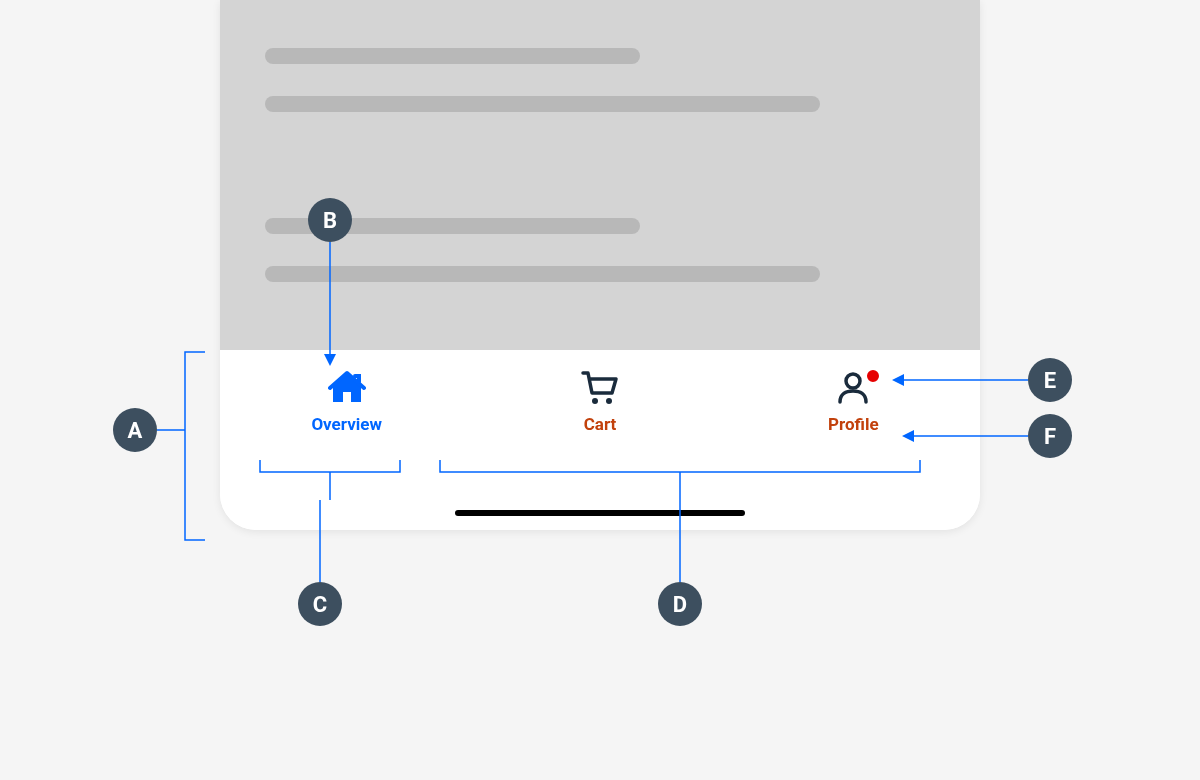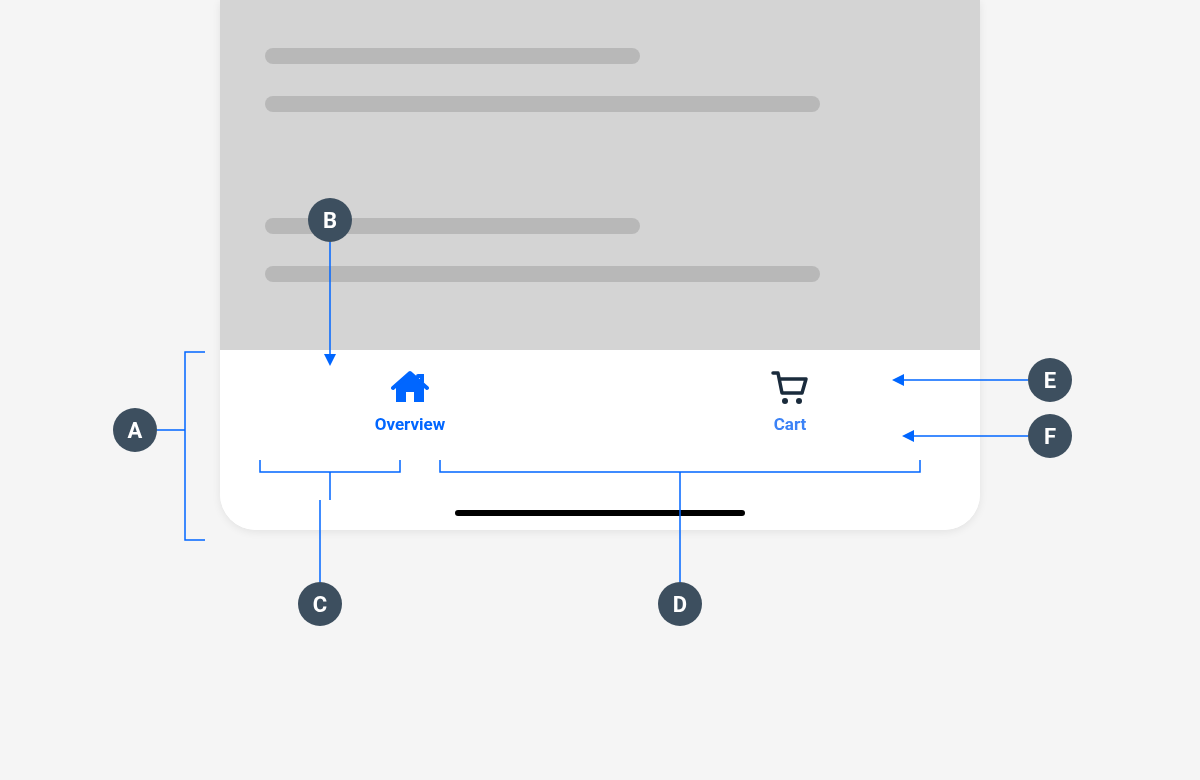--- a/index.html
+++ b/index.html
@@ -65,21 +65,21 @@
       width: 40px;
       height: 40px;
       display: flex;
       align-items: center;
       justify-content: center;
     }
     .tab-label {
       margin-top: 6px;
       font-size: 17px;
       font-weight: 700;
-      color: #3b82f6;
+      color: #c2410c;
     }
     .tab.active .tab-label { color: #0066ff; }
     .badge {
       position: absolute;
       top: 0px;
       right: 42px;
       width: 16px;
       height: 16px;
       background: #e60000;
       border-radius: 50%;
@@ -153,20 +153,30 @@
         <svg width="40" height="38" viewBox="0 0 40 38">
           <path d="M3 4 L8 4 L12 24 L32 24 L36 10 L10 10" stroke="#1a2b3c" stroke-width="3.5" fill="none" stroke-linecap="round" stroke-linejoin="round"></path>
           <circle cx="15" cy="32" r="3" fill="#1a2b3c"></circle>
           <circle cx="29" cy="32" r="3" fill="#1a2b3c"></circle>
         </svg>
       </span>
       <span class="tab-label">Cart</span>
     </div>
 
 
+    <div class="tab">
+      <span class="tab-icon">
+        <svg width="36" height="36" viewBox="0 0 36 36">
+          <circle cx="18" cy="11" r="7" stroke="#1a2b3c" stroke-width="3.5" fill="none"></circle>
+          <path d="M5 32 C5 24 11 21 18 21 C25 21 31 24 31 32" stroke="#1a2b3c" stroke-width="3.5" fill="none" stroke-linecap="round"></path>
+        </svg>
+      </span>
+      <span class="badge"></span>
+      <span class="tab-label">Profile</span>
+    </div>
   </div>
 
   <div class="home-indicator"></div>
 </div>
 
 <div class="callout-badge" style="left:113px; top:408px;">A</div>
 <div class="callout-badge" style="left:308px; top:198px;">B</div>
 <div class="callout-badge" style="left:298px; top:582px;">C</div>
 <div class="callout-badge" style="left:658px; top:582px;">D</div>
 <div class="callout-badge" style="left:1028px; top:358px;">E</div>

